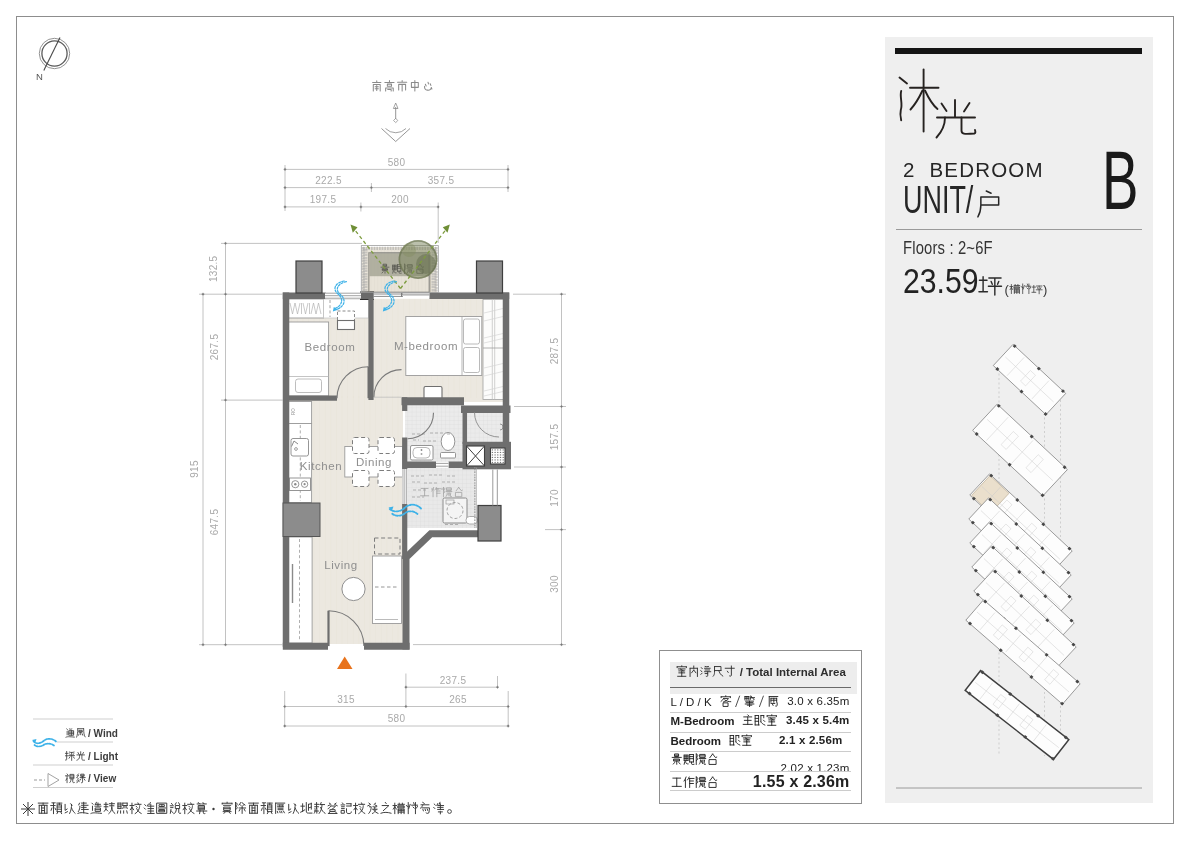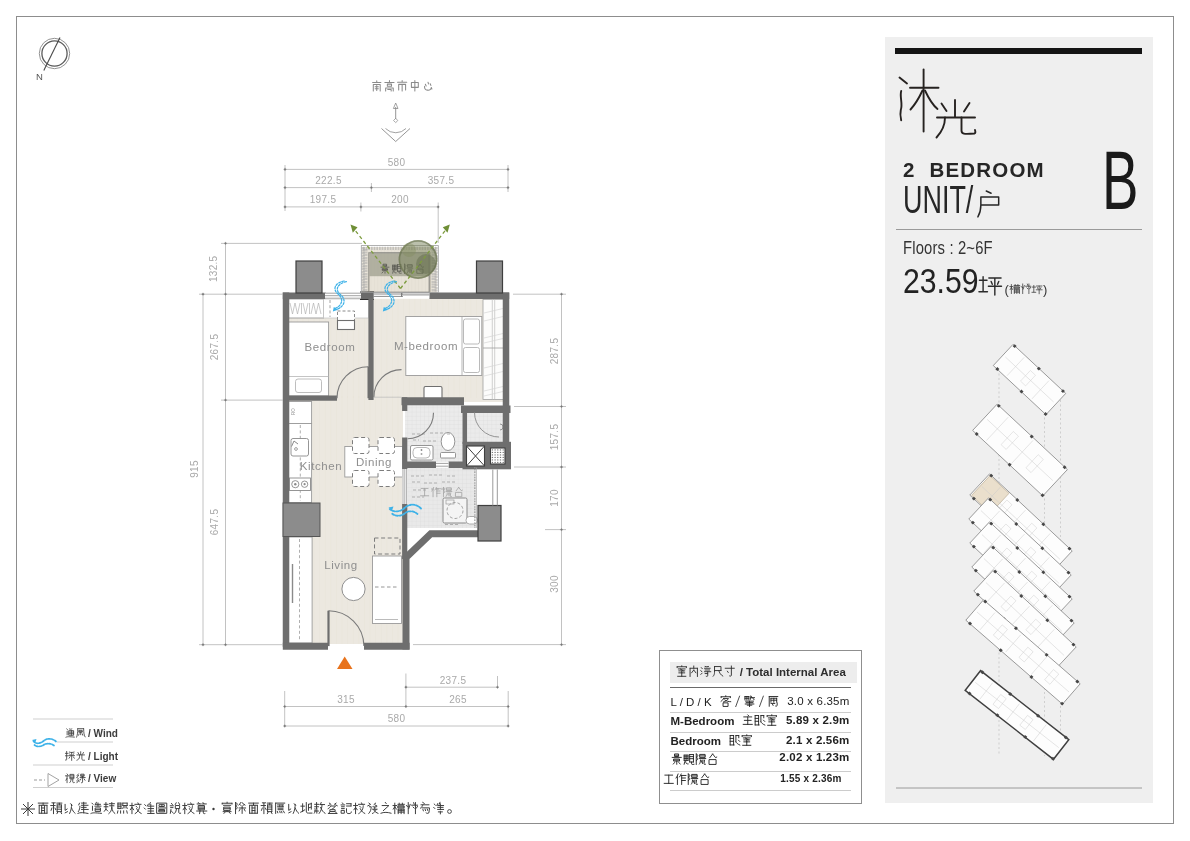--- a/index.html
+++ b/index.html
@@ -857,34 +857,34 @@
 <use href="#c767C" transform="translate(366.2,802.0) scale(1.220)"></use>
 <use href="#c4E4B" transform="translate(379.4,802.0) scale(1.220)"></use>
 <use href="#c6B0A" transform="translate(392.6,802.0) scale(1.220)"></use>
 <use href="#c72C0" transform="translate(405.8,802.0) scale(1.220)"></use>
 <use href="#c70BA" transform="translate(419.0,802.0) scale(1.220)"></use>
 <use href="#c6E96" transform="translate(432.2,802.0) scale(1.220)"></use>
 </g>
 <circle cx="449.5" cy="811.5" r="1.9" fill="none" stroke="#3a3a3a" stroke-width="0.9"></circle>
 </svg>
 
-<div class="abs" style="left:903px;top:160px;font-size:20.5px;line-height:1;font-weight:bold;color:#262626;letter-spacing:1.2px">2&nbsp;&nbsp;BEDROOM</div>
+<div class="abs" style="left:903px;top:160px;font-size:20.5px;line-height:1;font-weight:normal;color:#262626;letter-spacing:1.2px">2&nbsp;&nbsp;BEDROOM</div>
 
 <div class="abs" style="left:903px;top:180.6px;font-size:38.5px;line-height:1;font-weight:400;color:#262626;letter-spacing:0px;transform:scaleX(.70);transform-origin:left top">UNIT/</div>
 
 <div class="abs" style="left:1102px;top:138px;font-size:84px;line-height:1;font-weight:400;color:#1a1a1a;transform:scaleX(.65);transform-origin:left top">B</div>
 
 <div class="abs" style="left:896px;top:228.5px;width:246px;height:1px;background:#9a9a9a"></div>
 
 <div class="abs" style="left:903px;top:237.5px;font-size:19px;line-height:1;color:#333;letter-spacing:0.2px;transform:scaleX(.78);transform-origin:left top">Floors : 2~6F</div>
 
 <div class="abs" style="left:903px;top:264px;font-size:34.5px;line-height:1;color:#222;transform:scaleX(.875);transform-origin:left top">23.59</div>
 
 <div class="abs" style="left:658.5px;top:649.5px;width:201px;height:152px;background:#fff;border:1px solid #8f8f8f">
-<div class="abs" style="left:10px;top:11px;width:181px;height:21px;background:#ededed;line-height:21px;padding-left:6px;font-size:11.5px;font-weight:bold;color:#2e2e2e;white-space:nowrap"><svg width="61" height="12" style="display:inline-block;vertical-align:-1px" viewBox="0 0 61 12">
+<div class="abs" style="left:10px;top:11px;width:181px;height:32px;background:#ededed;line-height:21px;padding-left:6px;font-size:11.5px;font-weight:bold;color:#2e2e2e;white-space:nowrap"><svg width="61" height="12" style="display:inline-block;vertical-align:-1px" viewBox="0 0 61 12">
         <g fill="none" stroke="#2e2e2e" stroke-width="0.80" stroke-linecap="round" stroke-linejoin="round">
 <use href="#c5BA4" transform="translate(0.0,0.5) scale(1.150)"></use>
 <use href="#c5167" transform="translate(12.0,0.5) scale(1.150)"></use>
 <use href="#c6DE8" transform="translate(24.0,0.5) scale(1.150)"></use>
 <use href="#c5C3A" transform="translate(36.0,0.5) scale(1.150)"></use>
 <use href="#c5BF8" transform="translate(48.0,0.5) scale(1.150)"></use>
 </g>
       </svg><span> / Total Internal Area</span></div>
 <div class="abs" style="left:10px;top:36px;width:181px;height:1.6px;background:#6a6a6a"></div>
 
@@ -903,49 +903,49 @@
 <div class="abs" style="left:10px;top:61.5px;width:181px;height:1px;background:#ccc"></div>
 
 <div class="abs" style="left:10px;top:61px;width:181px;height:19.5px;font-size:11.5px;color:#222;white-space:nowrap">
       <span style="position:absolute;left:1px;top:2.5px;white-space:nowrap"><span style="font-weight:bold">M-Bedroom</span><span style="display:inline-block;width:8px"></span><svg width="37" height="12" style="display:inline-block;vertical-align:-1px" viewBox="0 0 37 12">
           <g fill="none" stroke="#222" stroke-width="0.80" stroke-linecap="round" stroke-linejoin="round">
 <use href="#c4E3B" transform="translate(0.0,0.5) scale(1.150)"></use>
 <use href="#c81E5" transform="translate(12.0,0.5) scale(1.150)"></use>
 <use href="#c5BA4" transform="translate(24.0,0.5) scale(1.150)"></use>
 </g>
         </svg></span>
-      <span style="position:absolute;right:1px;top:2.5px;font-weight:bold;letter-spacing:0.2px">5.89 x 2.9m</span>
+      <span style="position:absolute;right:1px;top:2.5px;font-weight:bold;letter-spacing:0.2px">3.45 x 5.4m</span>
     </div>
 <div class="abs" style="left:10px;top:81.0px;width:181px;height:1px;background:#ccc"></div>
 
 <div class="abs" style="left:10px;top:81px;width:181px;height:19.5px;font-size:11.5px;color:#222;white-space:nowrap">
       <span style="position:absolute;left:1px;top:2.5px;white-space:nowrap"><span style="font-weight:bold">Bedroom</span><span style="display:inline-block;width:8px"></span><svg width="25" height="12" style="display:inline-block;vertical-align:-1px" viewBox="0 0 25 12">
           <g fill="none" stroke="#222" stroke-width="0.80" stroke-linecap="round" stroke-linejoin="round">
 <use href="#c81E5" transform="translate(0.0,0.5) scale(1.150)"></use>
 <use href="#c5BA4" transform="translate(12.0,0.5) scale(1.150)"></use>
 </g>
         </svg></span>
-      <span style="position:absolute;right:1px;top:2.5px;font-weight:bold;letter-spacing:0.2px">2.1 x 2.56m</span>
+      <span style="position:absolute;right:8px;top:2.5px;font-weight:bold;letter-spacing:0.2px">2.1 x 2.56m</span>
     </div>
 <div class="abs" style="left:10px;top:100.5px;width:181px;height:1px;background:#ccc"></div>
 
 <div class="abs" style="left:10px;top:100px;width:181px;height:19.5px;font-size:11.5px;color:#222;white-space:nowrap">
       <span style="position:absolute;left:1px;top:2.5px;white-space:nowrap"><svg width="49" height="12" style="display:inline-block;vertical-align:-1px" viewBox="0 0 49 12">
           <g fill="none" stroke="#222" stroke-width="0.80" stroke-linecap="round" stroke-linejoin="round">
 <use href="#c666F" transform="translate(0.0,0.5) scale(1.150)"></use>
 <use href="#c89C0" transform="translate(12.0,0.5) scale(1.150)"></use>
 <use href="#c967D" transform="translate(24.0,0.5) scale(1.150)"></use>
 <use href="#c53F0" transform="translate(36.0,0.5) scale(1.150)"></use>
 </g>
         </svg></span>
-      <span style="position:absolute;right:1px;top:0;font-weight:bold;letter-spacing:0.2px">2.02 x 1.23m</span>
+      <span style="position:absolute;right:1px;top:11px;font-weight:normal;letter-spacing:0.2px">2.02 x 1.23m</span>
     </div>
 <div class="abs" style="left:10px;top:120.0px;width:181px;height:1px;background:#ccc"></div>
 
-<div class="abs" style="left:2px;top:120px;width:181px;height:19.5px;font-size:10px;color:#222;white-space:nowrap">
+<div class="abs" style="left:10px;top:120px;width:181px;height:19.5px;font-size:16px;color:#222;white-space:nowrap">
       <span style="position:absolute;left:1px;top:2.5px;white-space:nowrap"><svg width="49" height="12" style="display:inline-block;vertical-align:-1px" viewBox="0 0 49 12">
           <g fill="none" stroke="#222" stroke-width="0.80" stroke-linecap="round" stroke-linejoin="round">
 <use href="#c5DE5" transform="translate(0.0,0.5) scale(1.150)"></use>
 <use href="#c4F5C" transform="translate(12.0,0.5) scale(1.150)"></use>
 <use href="#c967D" transform="translate(24.0,0.5) scale(1.150)"></use>
 <use href="#c53F0" transform="translate(36.0,0.5) scale(1.150)"></use>
 </g>
         </svg></span>
       <span style="position:absolute;right:1px;top:2.5px;font-weight:bold;letter-spacing:0.2px">1.55 x 2.36m</span>
     </div>

